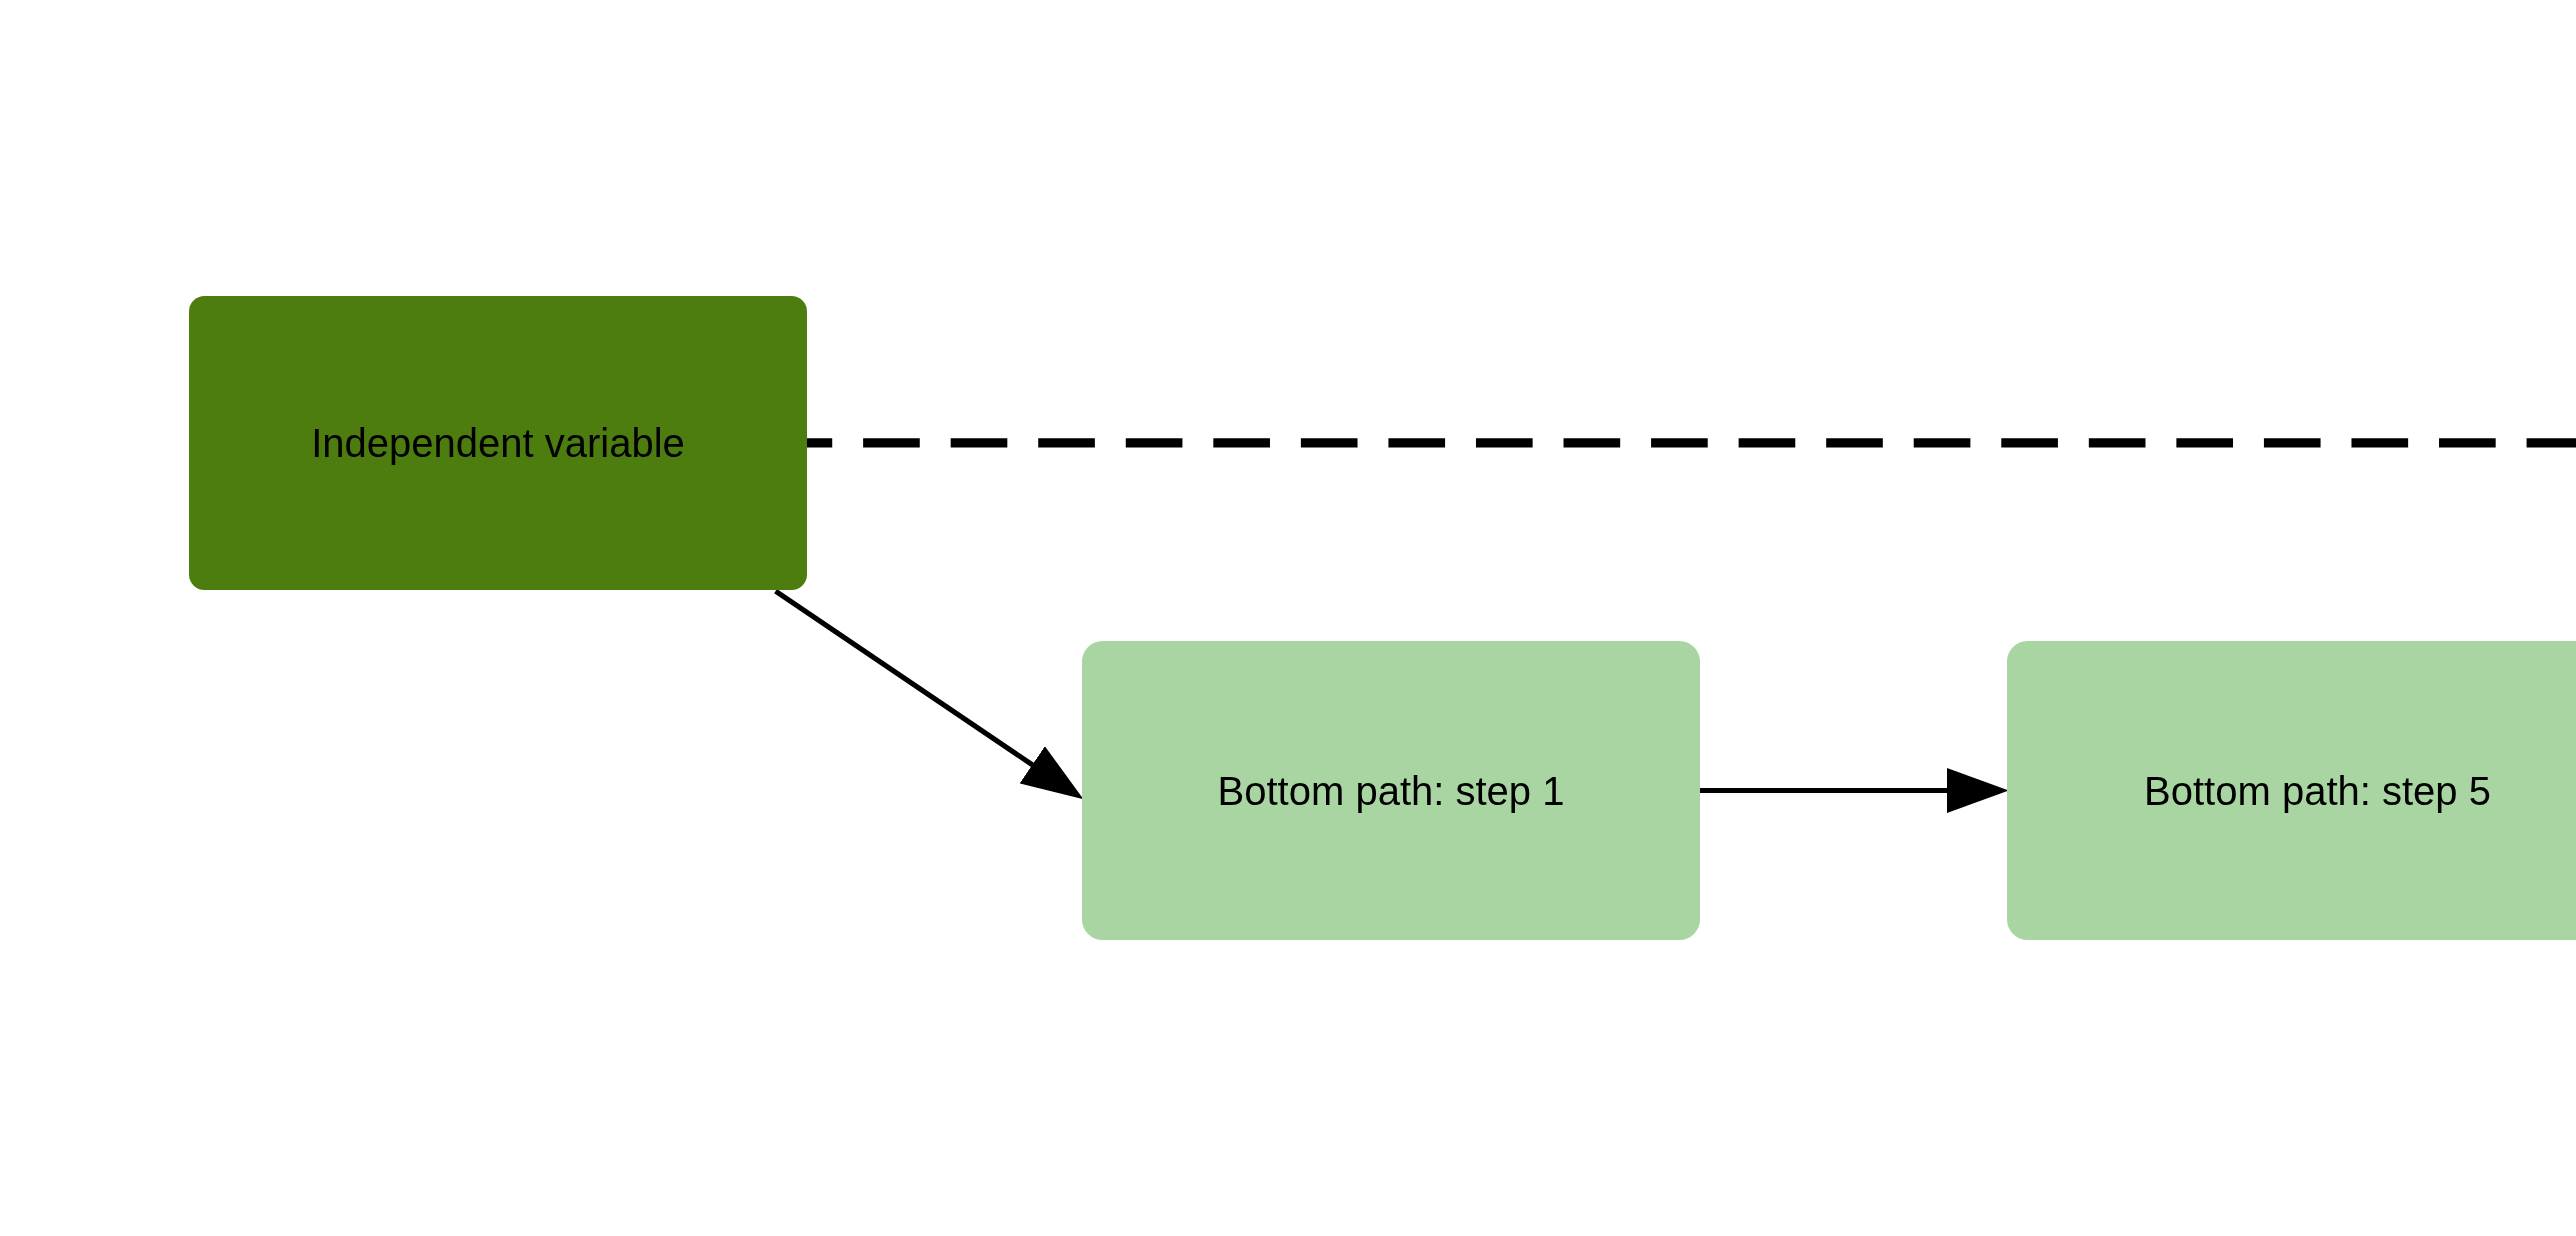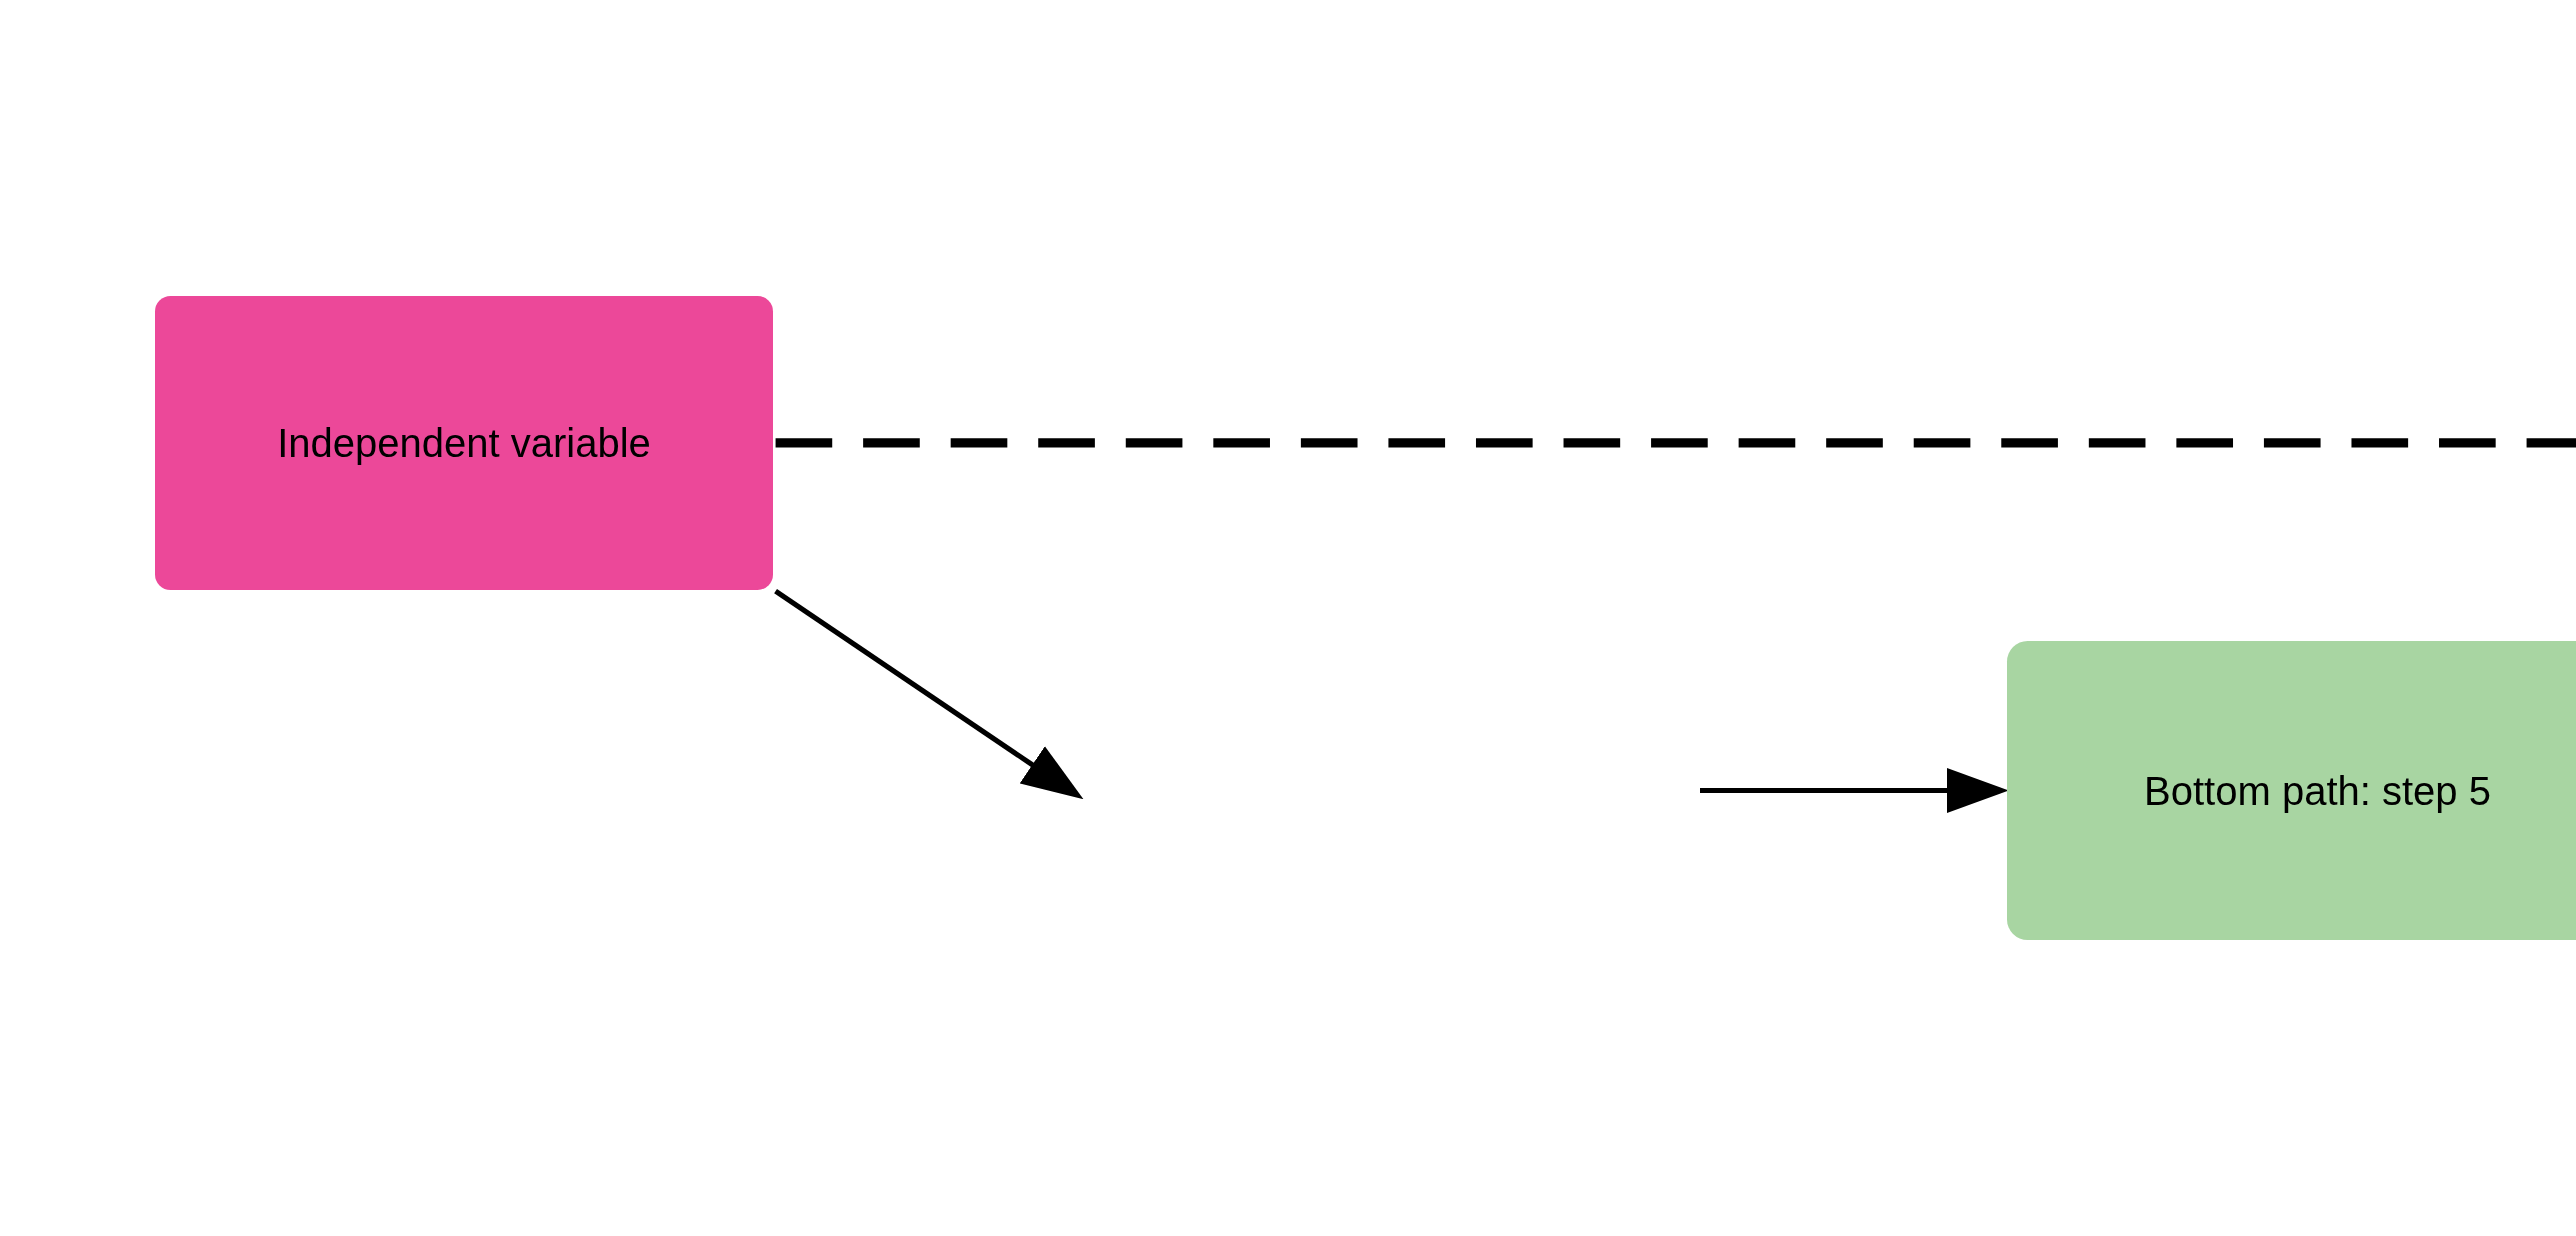--- a/index.html
+++ b/index.html
@@ -67,23 +67,26 @@
 
     <line class="edge-dashed" x1="1505" y1="860" x2="5590" y2="860" marker-end="url(#arrowhead)"></line>
 
     <line class="edge-solid" x1="1505" y1="1148" x2="2008" y2="1488" marker-end="url(#arrowhead)"></line>
 
     <line class="edge-solid" x1="3300" y1="1535" x2="3785" y2="1535" marker-end="url(#arrowhead)"></line>
 
     <line class="edge-solid" x1="5100" y1="1480" x2="5600" y2="1206" marker-end="url(#arrowhead)"></line>
   </svg>
 
-  <div class="node node-dark node-independent" style="background: #ec4899;">
+  <div class="node node-dark node-independent" style="background: #4d7c0f; margin-left: 34px;">
     <span>Independent variable</span>
   </div>
 
+  <div class="node node-light node-step1" style="background: rgb(168, 213, 162);">
+    <span>Bottom path: step 1</span>
+  </div>
 
   <div class="node node-light node-step2" style="background: rgb(168, 213, 162);">
     <span>Bottom path: step 5</span>
   </div>
 
 </div>
 
 
 </body></html>

